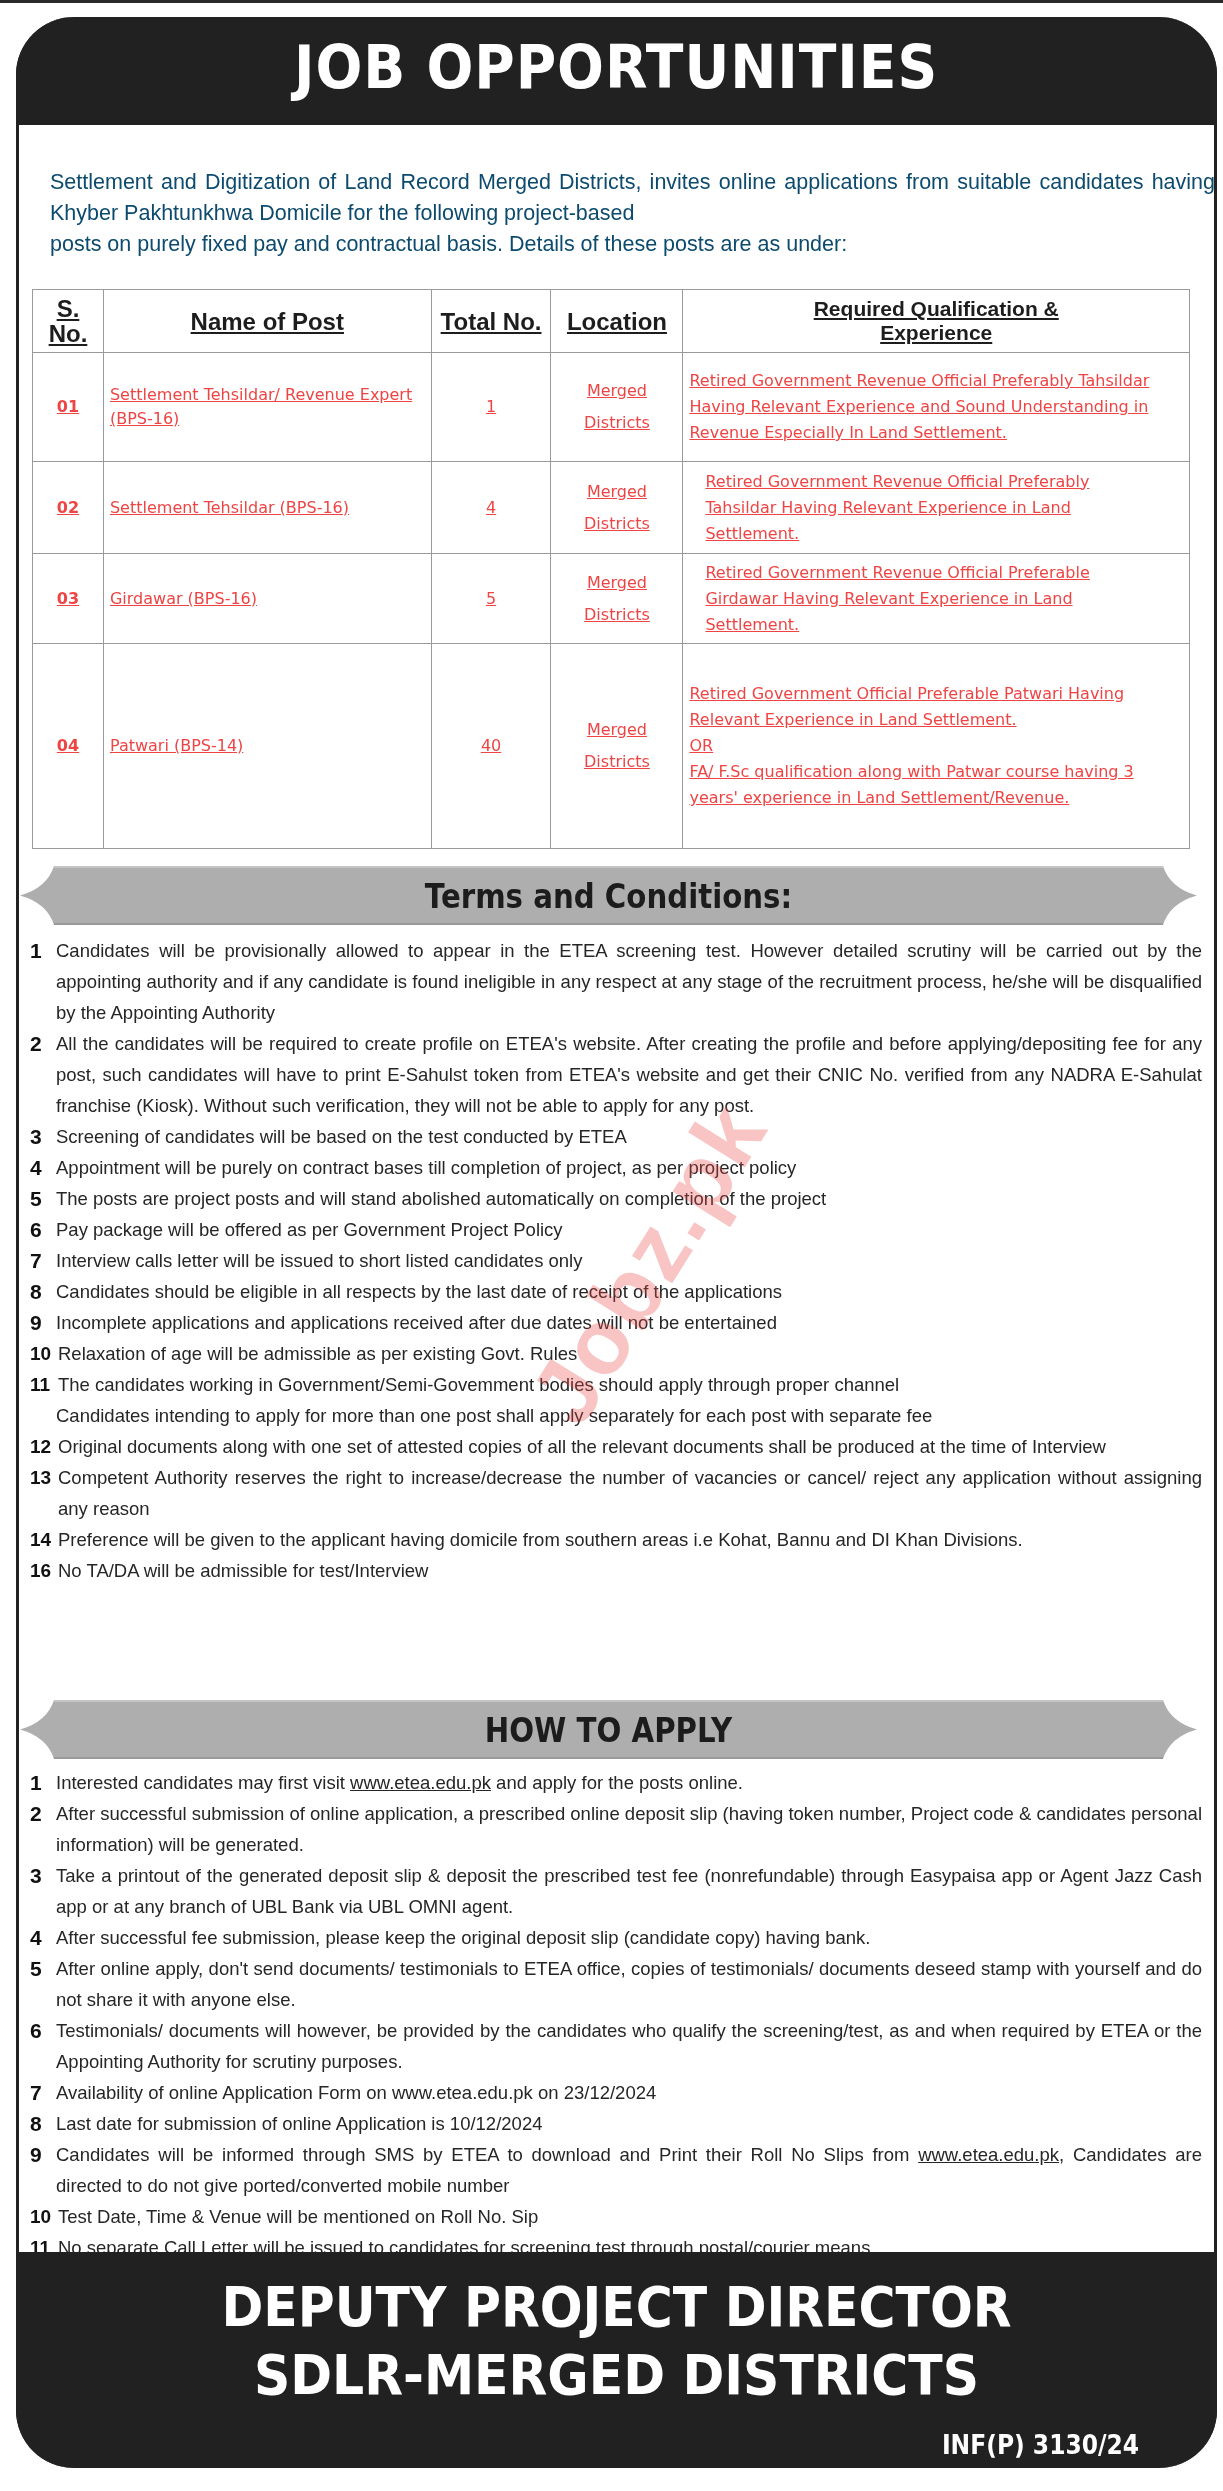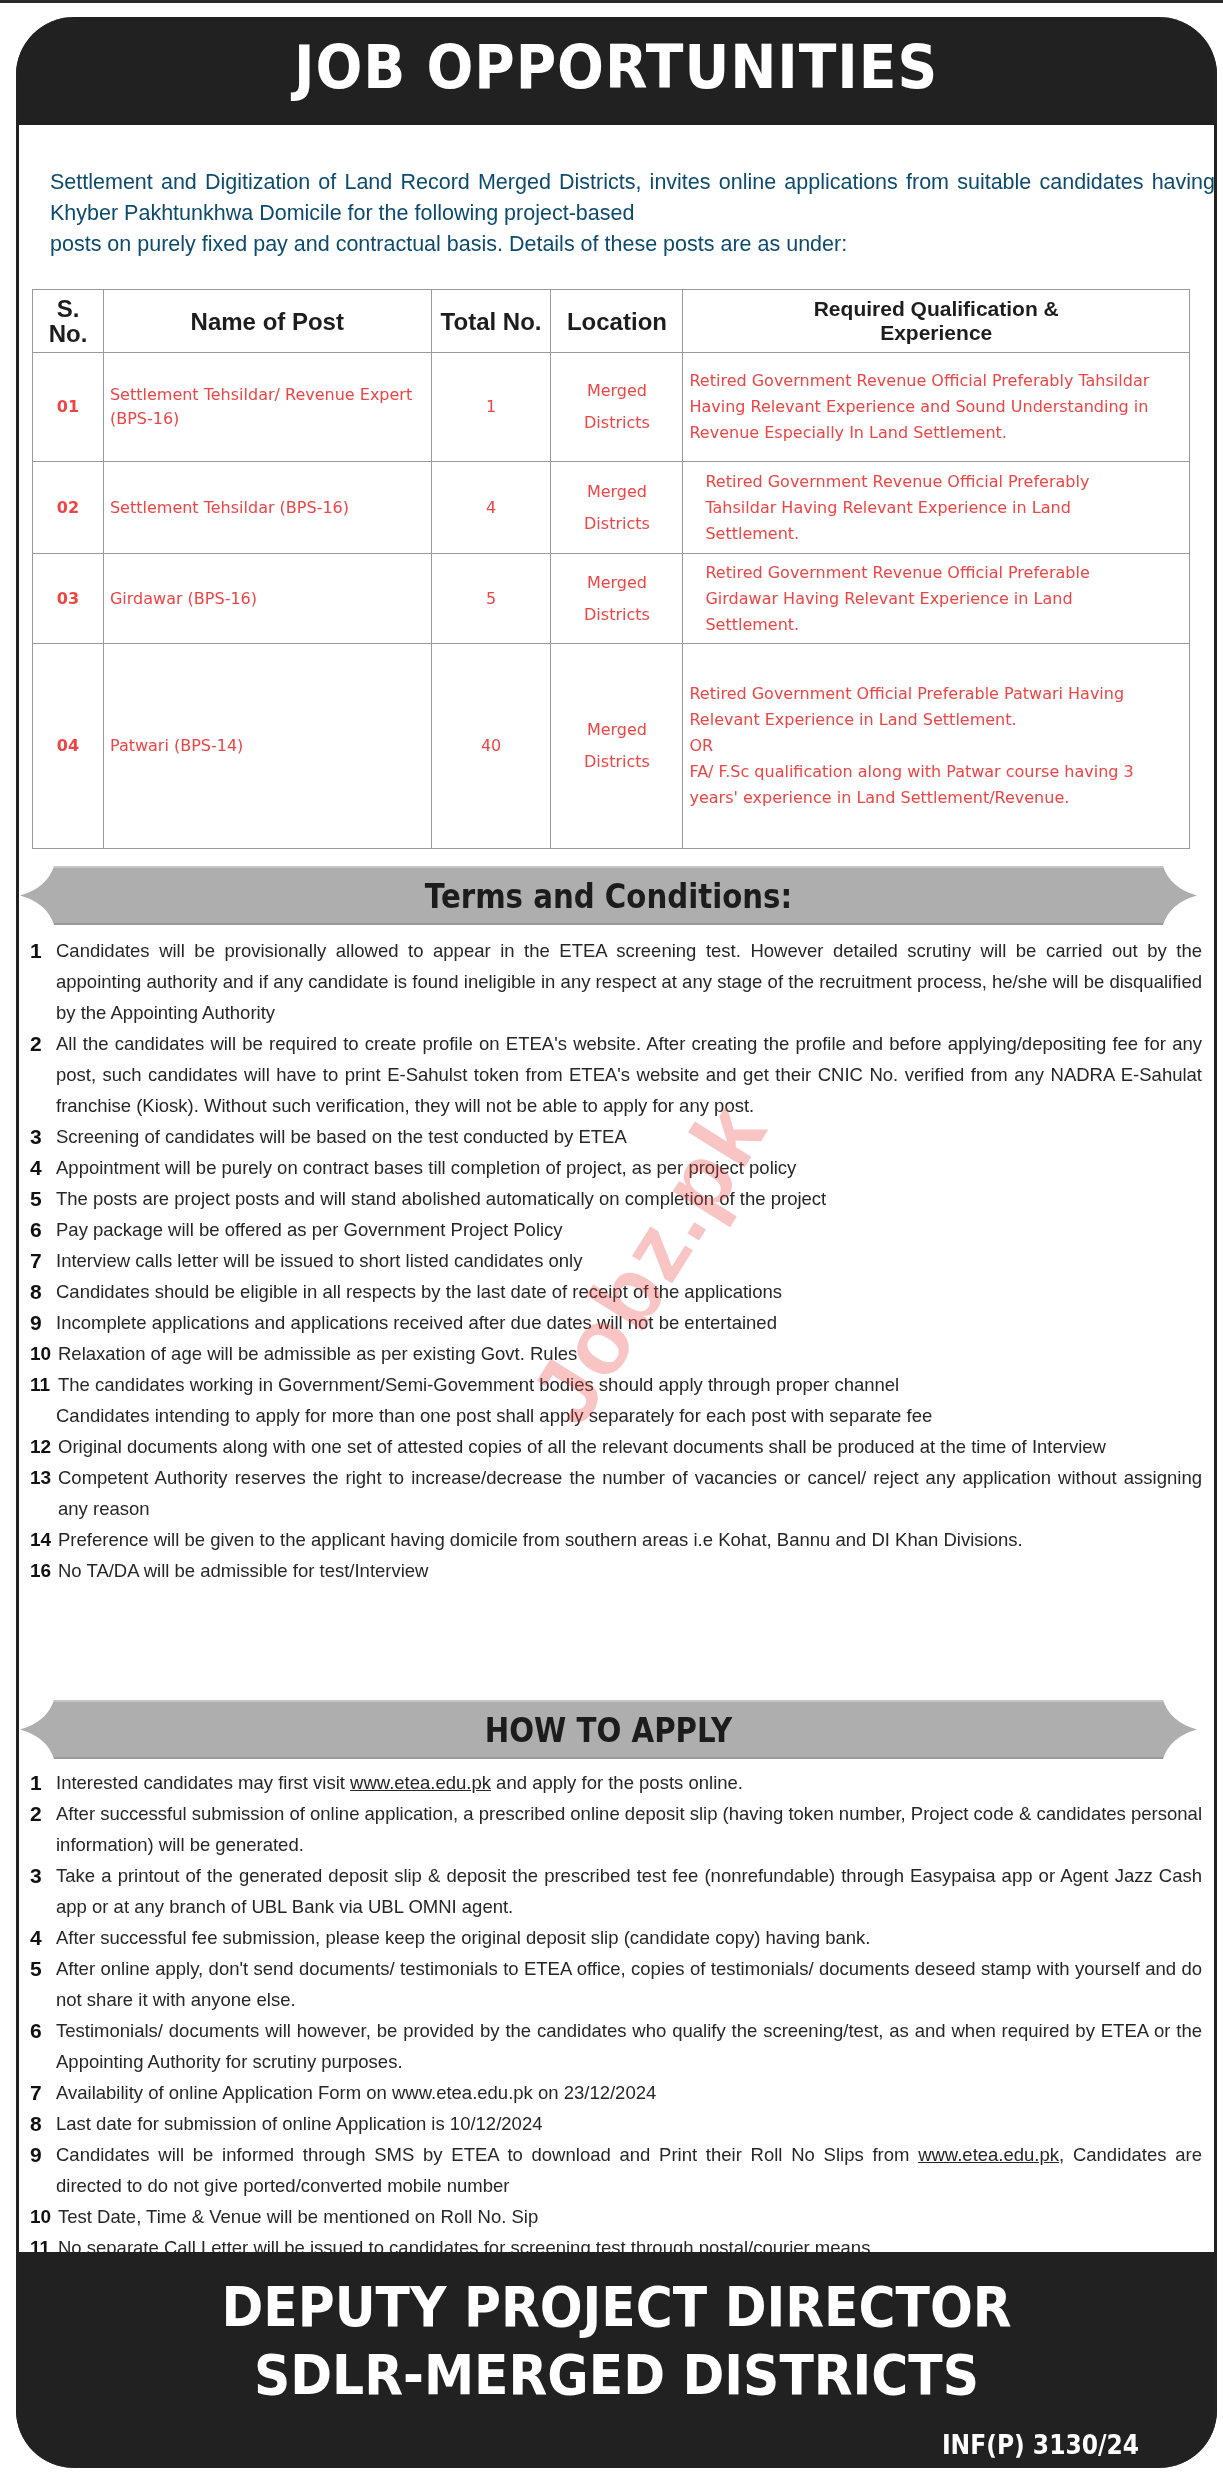--- a/index.html
+++ b/index.html
@@ -13,21 +13,21 @@
            border-radius:58px; pointer-events:none; }
   .header-band { position:absolute; left:0; top:0; width:100%; height:108px; background:#212121;
            display:flex; align-items:center; justify-content:center; }
   .header-title { color:#ffffff; font-family:"DejaVu Sans", sans-serif; font-weight:bold;
            font-size:60px; letter-spacing:1px; transform:scaleX(0.92); margin-top:-8px; }
   .intro { position:absolute; left:18px; top:150px; width:1165px; font-size:21.5px;
            line-height:31px; text-align:justify; color:#0c4a6e;margin-left:16px; }
 
   table.posts { position:absolute; left:16px; top:272px; width:1158px; border-collapse:collapse;
            font-family:"DejaVu Sans", sans-serif; }
-  table.posts th, table.posts td { border:1.5px solid #9a9a9a; padding:0 6px; vertical-align:middle; }
+  table.posts th, table.posts td { border:1.5px solid #9a9a9a; padding:0 6px; vertical-align:middle;text-decoration:underline; }
   table.posts th { font-family:"Liberation Sans", sans-serif; font-weight:bold; font-size:24px;
            text-align:center; line-height:25px; height:62px; color:#1d1d1d; }
   table.posts th.qual { font-size:21px; line-height:24px; }
   table.posts td { font-size:16px; line-height:24px; color:#ef4444; }
   td.sno { text-align:center; font-weight:bold; font-size:21px; }
   td.total { text-align:center; }
   td.loc { text-align:center; line-height:32px !important; }
   td.qual { padding-left:6px; line-height:26px !important; }
   td.qual.ind { padding-left:22px; }
 

